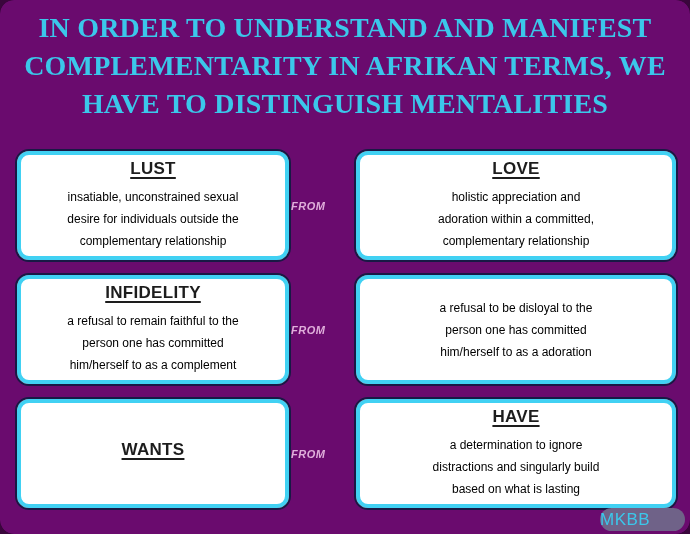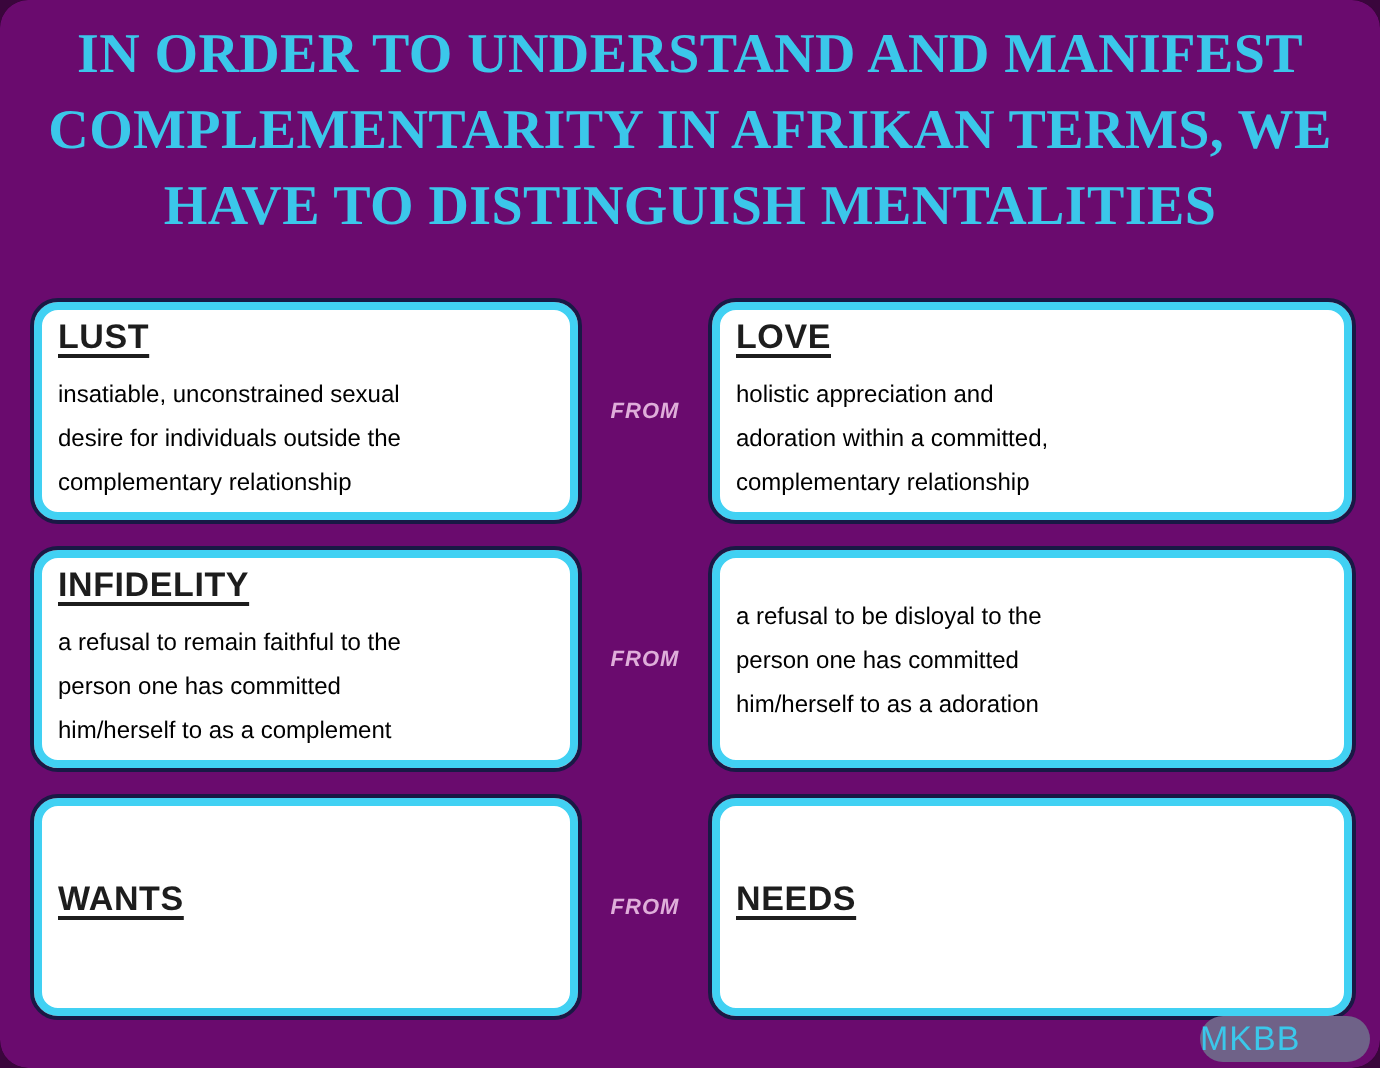--- a/index.html
+++ b/index.html
@@ -37,20 +37,21 @@
     height: 113px;
     margin-bottom: 11px;
   }
   .box {
     background: #FFFFFF;
     border: 2px solid #191945;
     box-shadow: inset 0 0 0 4px #41D1F3;
     display: flex;
     flex-direction: column;
     justify-content: center;
+    text-align: center;
     padding: 5px 12px;
   }
   .box.left  { width: 276px; }
   .box.right { width: 324px; }
   .box-heading {
     font-weight: bold;
     font-size: 17px;
     color: #1d1d1d;
     text-decoration: underline;
     text-decoration-thickness: 2px;
@@ -61,21 +62,21 @@
   .box-body {
     font-size: 12px;
     line-height: 22px;
     color: #000000;
     white-space: pre-line;
   }
   .connector {
     flex: 1;
     display: flex;
     align-items: center;
-    justify-content: center;
+    justify-content: flex-start;
   }
   .connector-label {
     font-size: 11px;
     font-weight: bold;
     font-style: italic;
     color: #DFAEDA;
     letter-spacing: 0.5px;
   }
   .watermark {
     position: absolute;
@@ -135,21 +136,24 @@
     </div>
 
     <div class="row">
       <div class="box left">
         <div class="box-heading">WANTS</div>
       </div>
       <div class="connector">
         <span class="connector-label">FROM</span>
       </div>
       <div class="box right">
-        <div class="box-heading">NEEDS</div>
+        <div class="box-heading">HAVE</div>
+        <div class="box-body">a determination to ignore
+distractions and singularly build
+based on what is lasting</div>
       </div>
     </div>
 
   </div>
 
   <div class="watermark">MKBB</div>
 
 </div>
 
 </body></html>

